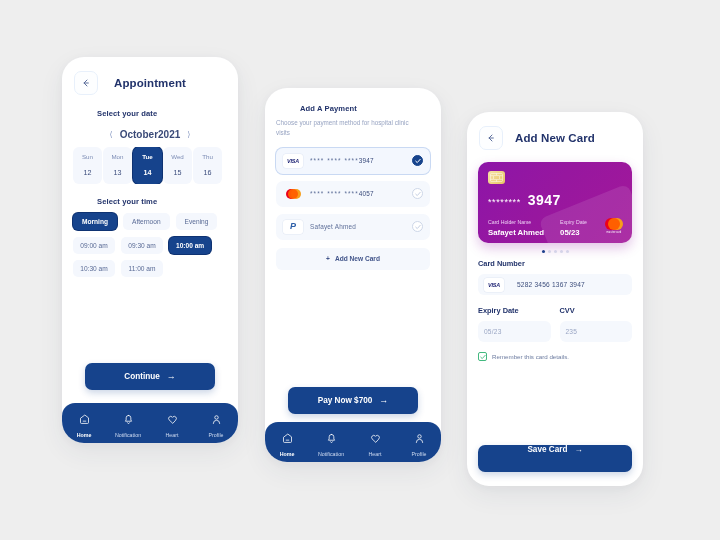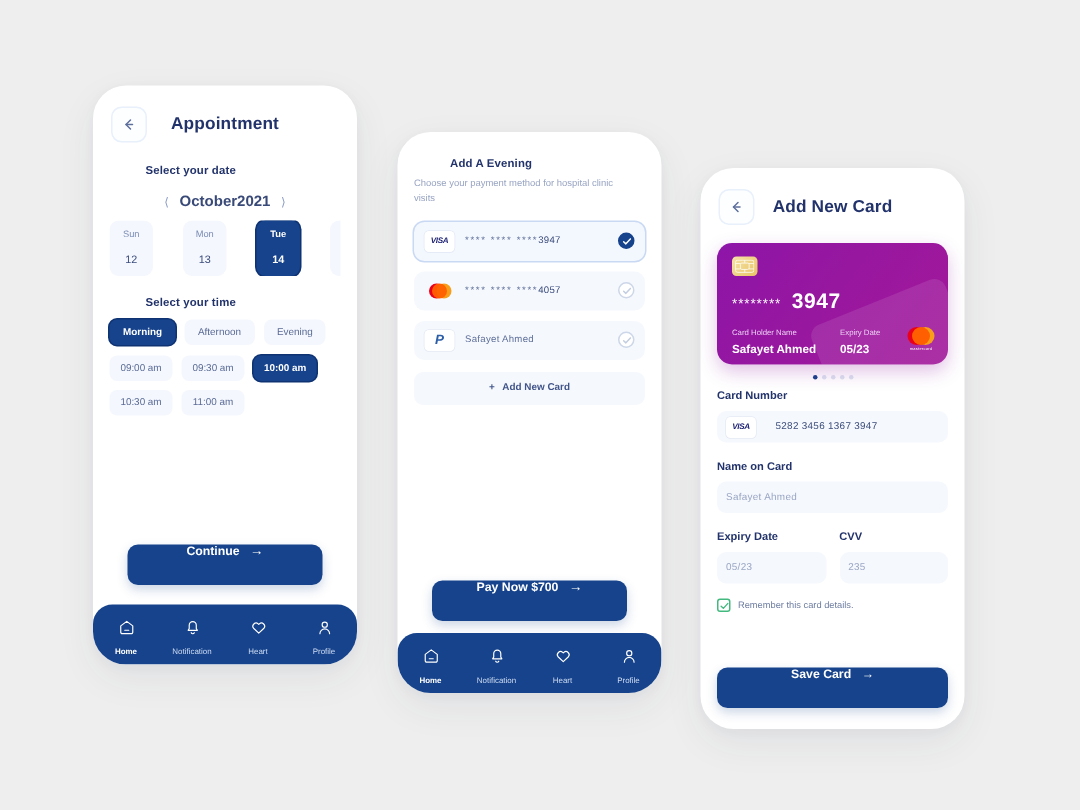--- a/index.html
+++ b/index.html
@@ -64,21 +64,21 @@
   
   .month-row {
     display: flex; align-items: center; justify-content: center;
     gap: 7px; margin-top: 11px;
   }
   .month-name { font-size: 10px; color: #3a4a78; font-weight: bold; }
   .chev { font-size: 8px; color: #8b9cc4; cursor: pointer; line-height: 1; }
 
   
   .date-strip {
-    display: flex; gap: 20px; margin-top: 7px;
+    display: flex; gap: 1px; margin-top: 7px;
     overflow: hidden;
   }
   .day-cell {
     flex: 0 0 29px;
     border-radius: 6px;
     background: #f4f7fd;
     padding: 6px 0 7px 0;
     text-align: center;
     cursor: pointer;
   }
@@ -103,21 +103,21 @@
 
   
   .cta {
     margin: 0 23px;
     height: 27px;
     border-radius: 7px;
     background: #16438c;
     color: #fff;
     font-size: 8.2px;
     font-weight: bold;
-    display: flex; justify-content: center;
+    display: flex; align-items: center; justify-content: center;
     gap: 7px;
     cursor: pointer;
     box-shadow: 0 3px 7px rgba(22,67,140,0.22);
   }
   .cta .arrow { font-size: 9px; line-height: 1; }
 
   
   .bnav {
     position: absolute; left: 0; right: 0; bottom: 0;
     height: 40px;
@@ -364,21 +364,21 @@
             </svg></span>
           <span class="lbl">Profile</span>
         </div>
       </div>
   </div>
 
   <div class="phone" id="phone-payment">
 
 
     <div class="body-pad" style="margin-top:16px;">
-      <div class="sec-label">Add A Evening</div>
+      <div class="sec-label">Add A Payment</div>
       <div class="pay-sub">Choose your payment method for hospital clinic visits</div>
       <div class="pm-list" id="pm-list">
           <div class="pm-row sel">
             <span class="pm-logo">
               <span class="visa-mark">VISA</span>
             </span>
             <span class="pm-text"><span class="dots">**** **** ****</span><span class="last4">3947</span></span>
             <span class="radio on">
               <svg width="6" height="6" viewBox="0 0 8 8">
                 <path d="M1 4.2 3 6.1 7 1.7" fill="none" stroke="#ffffff" stroke-width="1.3" stroke-linecap="round" stroke-linejoin="round"></path>
@@ -514,26 +514,20 @@
       <div>
         <div class="field-label">Card Number</div>
         <div class="field">
           <span class="pm-logo">
               <span class="visa-mark">VISA</span>
             </span>
           <span class="fval">5282 3456 1367 3947</span>
         </div>
       </div>
 
-      <div class="field-group">
-        <div class="field-label">Name on Card</div>
-        <div class="field">
-          <span class="fval ph">Safayet Ahmed</span>
-        </div>
-      </div>
 
       <div class="two-col">
         <div>
           <div class="field-label">Expiry Date</div>
           <div class="field">
             <span class="fval ph">05/23</span>
           </div>
         </div>
         <div>
           <div class="field-label">CVV</div>

